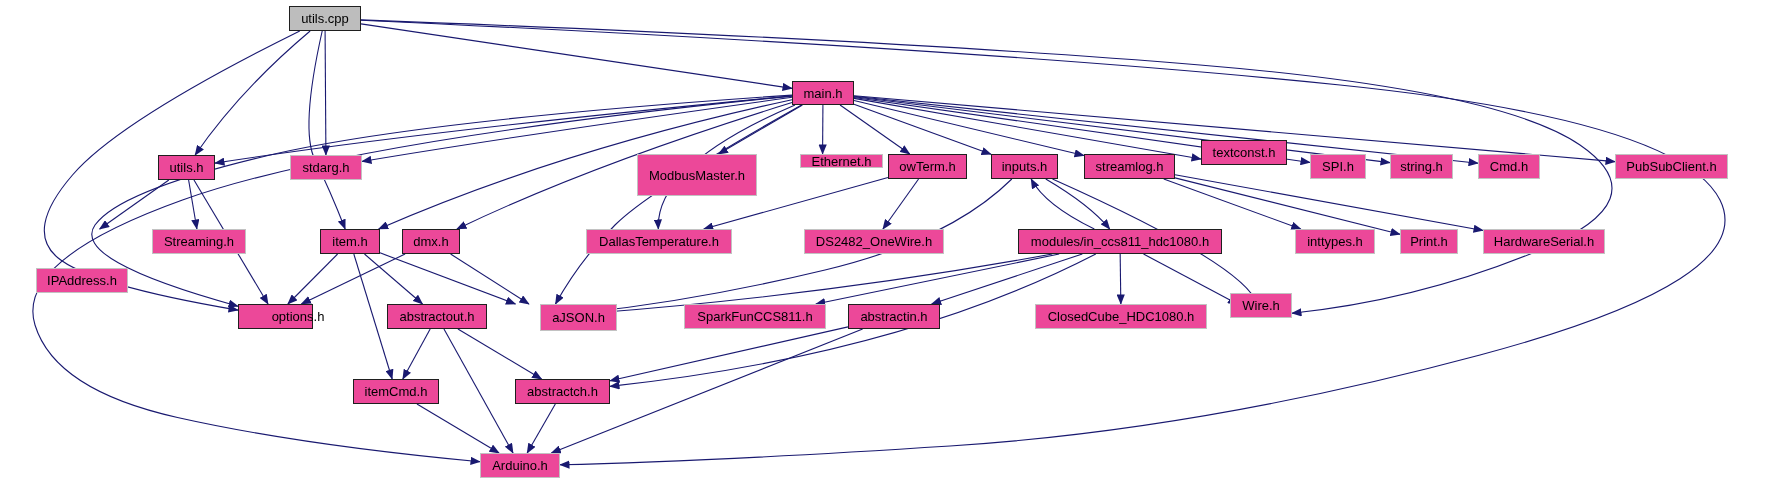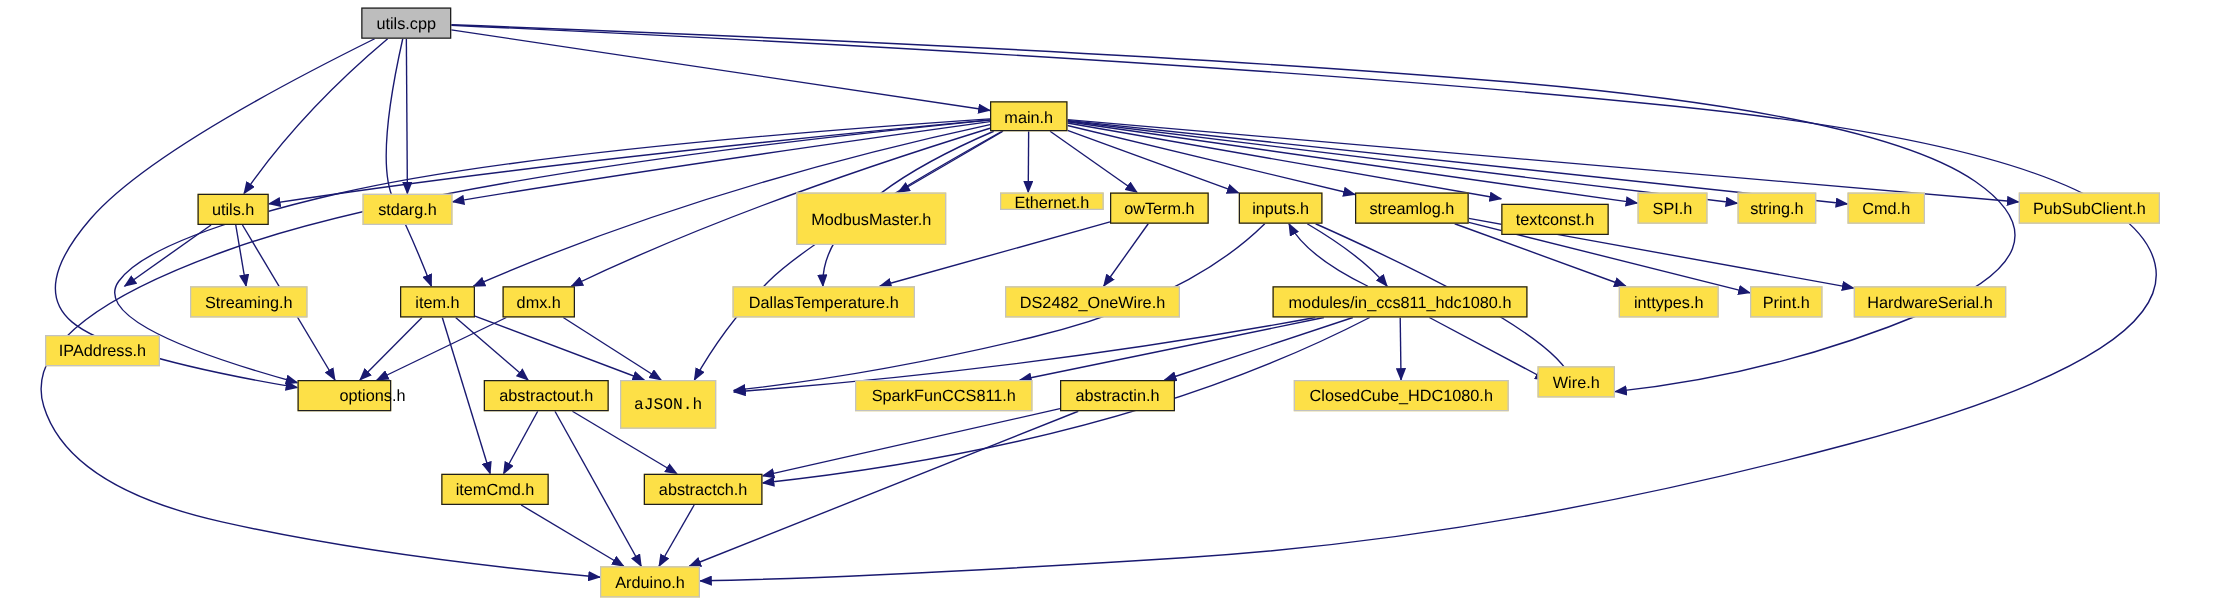--- a/index.html
+++ b/index.html
@@ -14,21 +14,21 @@
   #edge-layer {
     position: absolute; left:0; top:0;
     width: 1770px; height: 485px;
   }
   .node {
     position: absolute;
     box-sizing: border-box;
     display: flex;
     align-items: center;
     justify-content: center;
-    background: #fde047;
+    background: #ec4899;
     color: #000000;
     font-size: 13px;
     line-height: 1;
     white-space: nowrap;
     cursor: default;
   }
   .node.internal { border: 1.5px solid #1f1f1f; cursor: pointer; }
   .node.external { border: 1px solid #c2c2c2; }
   .node.source   { border: 1.5px solid #1f1f1f; background: #bdbdbd; }
   .edge-path { fill: none; stroke-width: 1.1px; }
@@ -123,21 +123,21 @@
       </div>
       <div class="node internal" style="left: 888px; top: 154px; width: 79px; height: 25px;">
         <span>owTerm.h</span>
       </div>
       <div class="node internal" style="left: 991px; top: 154px; width: 67px; height: 25px;">
         <span>inputs.h</span>
       </div>
       <div class="node internal" style="left: 1084px; top: 154px; width: 91px; height: 25px;">
         <span>streamlog.h</span>
       </div>
-      <div class="node internal" style="left: 1201px; top: 163px; width: 86px; height: 25px;">
+      <div class="node internal" style="left: 1201px; top: 140px; width: 86px; height: 25px;">
         <span>textconst.h</span>
       </div>
       <div class="node external" style="left: 1310px; top: 154px; width: 56px; height: 25px;">
         <span>SPI.h</span>
       </div>
       <div class="node external" style="left: 1390px; top: 154px; width: 63px; height: 25px;">
         <span>string.h</span>
       </div>
       <div class="node external" style="left: 1478px; top: 154px; width: 62px; height: 25px;">
         <span>Cmd.h</span>
@@ -174,21 +174,21 @@
       </div>
       <div class="node external" style="left: 1483px; top: 229px; width: 122px; height: 25px;">
         <span>HardwareSerial.h</span>
       </div>
       <div class="node internal" style="left: 238px; top: 304px; width: 75px; height: 25px; padding-left: 45px;">
         <span>options.h</span>
       </div>
       <div class="node internal" style="left: 387px; top: 304px; width: 100px; height: 25px;">
         <span>abstractout.h</span>
       </div>
-      <div class="node external" style="left: 496px; top: 304px; width: 77px; height: 39px; font-family: Liberation Mono, monospace;">
+      <div class="node external" style="left: 540px; top: 304px; width: 77px; height: 27px;">
         <span>aJSON.h</span>
       </div>
       <div class="node external" style="left: 684px; top: 304px; width: 142px; height: 25px;">
         <span>SparkFunCCS811.h</span>
       </div>
       <div class="node internal" style="left: 848px; top: 304px; width: 92px; height: 25px;">
         <span>abstractin.h</span>
       </div>
       <div class="node external" style="left: 1035px; top: 304px; width: 172px; height: 25px;">
         <span>ClosedCube_HDC1080.h</span>

